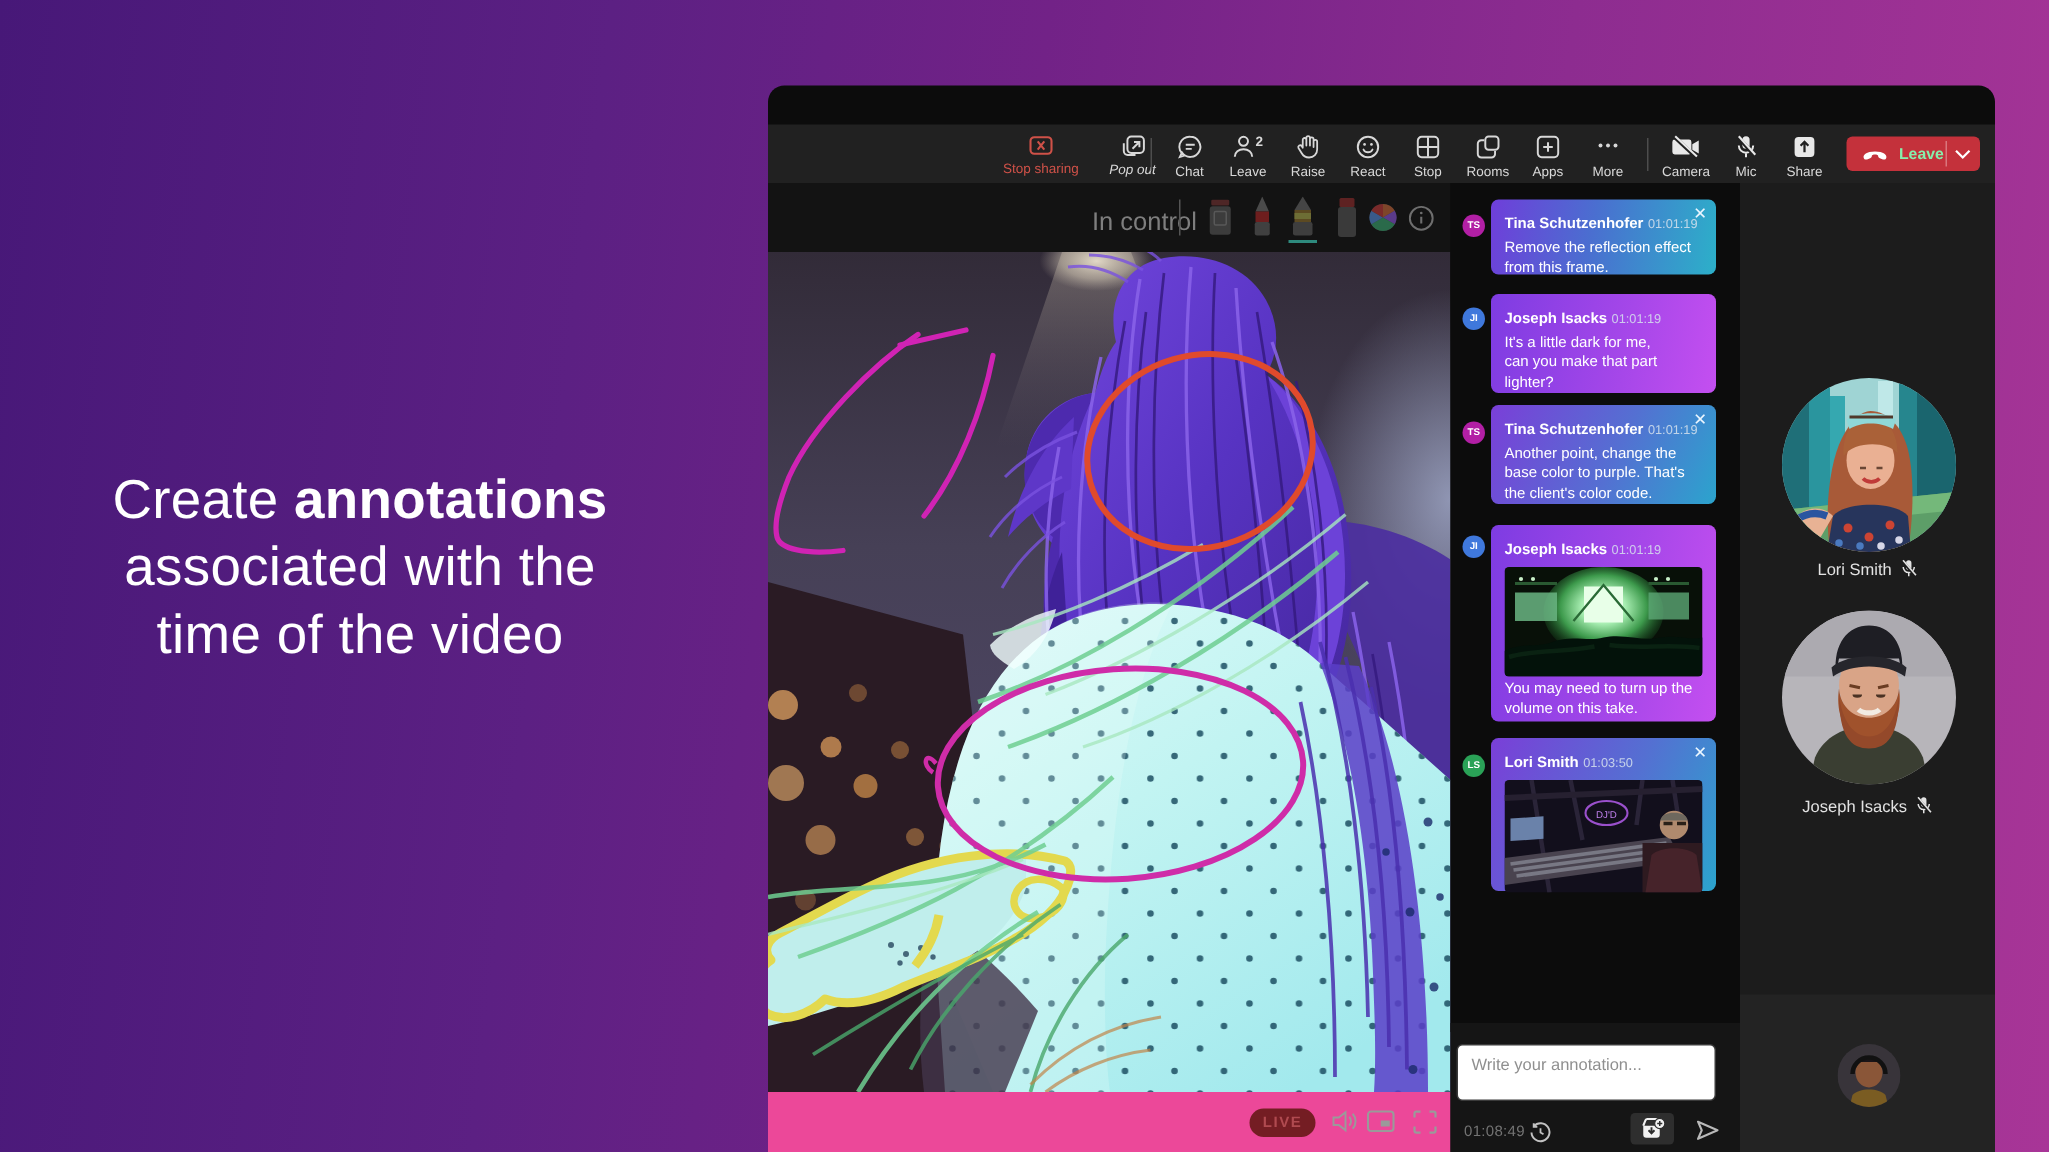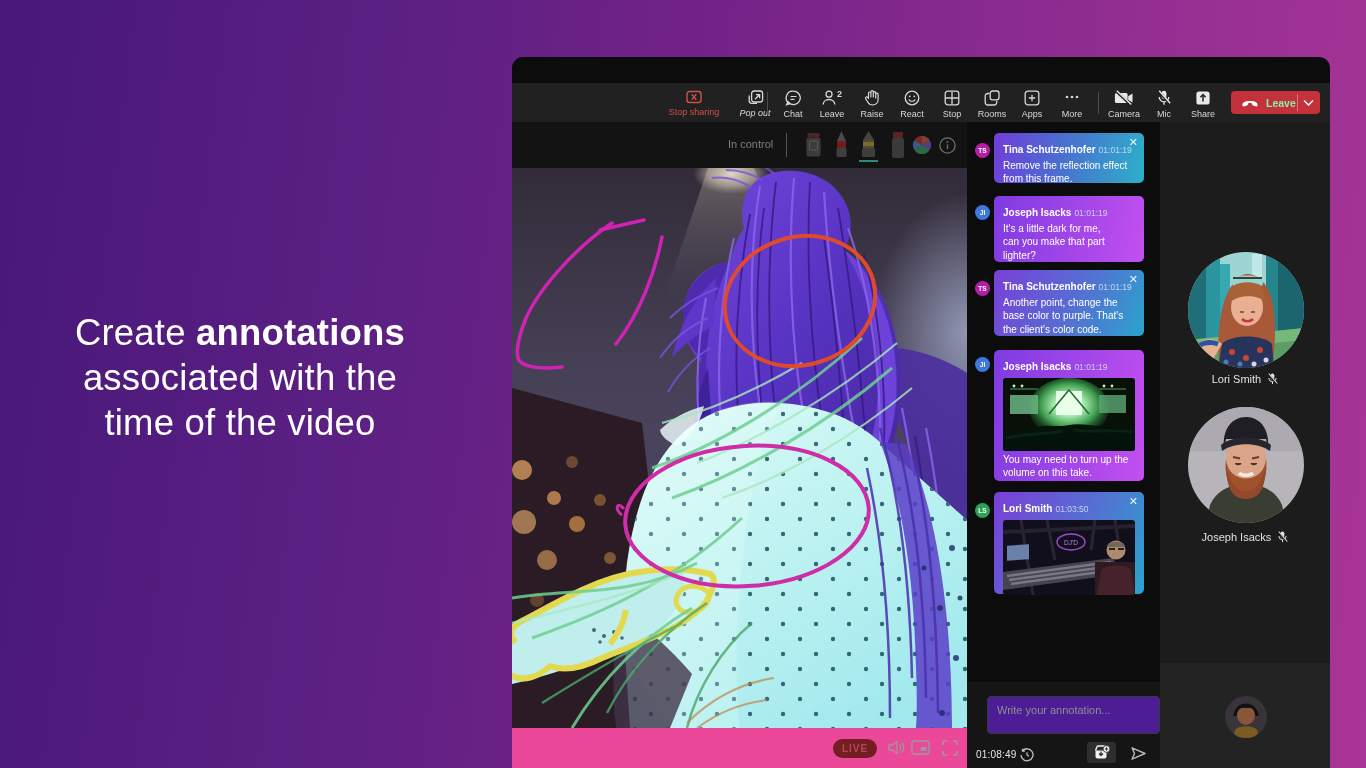--- a/index.html
+++ b/index.html
@@ -31,21 +31,21 @@
   .tsep { position:absolute; width:1px; background:#4d4d4d; top:9px; height:22px; }
   .leave {
     position:absolute; left:719px; top:8px; width:89px; height:23px;
     background:#c4313b; border-radius:4px; color:#86efac;
   }
   .leave .txt { position:absolute; left:35px; top:6px; font-size:10.5px; font-weight:700; }
   .leave .div { position:absolute; left:66px; top:3px; width:1px; height:17px; background:#d9767d; }
   
   .stage { position:absolute; left:0; top:65px; width:455px; height:646px; background:#0b0b0b; }
   .annbar { position:absolute; left:0; top:0; width:455px; height:46px; background:#131313; }
-  .annbar .ctl { position:absolute; left:216px; top:16px; font-size:11px; color:#7e7e7e; }
+  .annbar .ctl { position:absolute; left:216px; top:16px; font-size:17px; color:#7e7e7e; }
   .annbar .sep { position:absolute; left:274px; top:11px; width:1px; height:24px; background:#555; }
   .video { position:absolute; left:0; top:46px; width:455px; height:560px; }
   .vctrl { position:absolute; left:0; top:606px; width:455px; height:40px; background:#ec4899; }
   .live {
     position:absolute; left:321px; top:11px; width:44px; height:19px; border-radius:10px;
     background:#741d23; color:#b04a50; font-size:10px; font-weight:700; letter-spacing:1px;
     text-align:center; line-height:19px;
   }
   
   .chat { position:absolute; left:455px; top:65px; width:193px; height:566px; background:#0c0c0c; }
@@ -54,24 +54,24 @@
   .bub .nm { font-size:10px; font-weight:700; }
   .bub .tm { font-size:8.5px; color:#d6e2ee; opacity:.85; font-weight:400; margin-left:3px; }
   .bub .bd { font-size:10px; line-height:13.4px; margin-top:2px; }
   .bub .x { position:absolute; right:6px; top:3px; font-size:11px; color:#eaf6ff; }
   .bub.t1 { background:linear-gradient(100deg,#6f3eda 0%,#4a6fd0 45%,#2cb0c9 100%); }
   .bub.t2 { background:linear-gradient(100deg,#7e3ce2 0%,#a647e9 60%,#c44ff0 100%); }
   .bub.t3 { background:linear-gradient(115deg,#7a3fd8 0%,#5470d2 55%,#2ba4cd 100%); }
   .av { position:absolute; left:8px; width:15px; height:15px; border-radius:50%; color:#fff;
         font-size:6.5px; font-weight:700; text-align:center; line-height:15px; }
   .bimg { display:block; border-radius:3px; margin-top:4px; }
-  .inp { position:absolute; left:20px; top:574px; width:173px; height:38px; background:#4c1d95;
+  .inp { position:absolute; left:4px; top:574px; width:173px; height:38px; background:#ffffff;
          border:1px solid #3a3a3a; border-radius:4px; }
   .inp span { position:absolute; left:9px; top:7px; font-size:11px; color:#8f8f8f; }
-  .brow { position:absolute; left:8px; top:620px; width:173px; height:26px; color:#e5e5e5; }
+  .brow { position:absolute; left:8px; top:620px; width:173px; height:26px; color:#737373; }
   .brow .time { position:absolute; left:1px; top:7px; font-size:10px; letter-spacing:0.2px; }
   .cardbtn { position:absolute; left:120px; top:0px; width:29px; height:21px; background:#2e2e2e; border-radius:3px; }
   
   .rp { position:absolute; left:648px; top:65px; width:170px; height:646px; background:#1c1c1c; }
   .pname { position:absolute; width:170px; text-align:center; color:#e2e2e2; font-size:11px; }
   .selfv { position:absolute; left:0; top:541px; width:170px; height:105px; background:#232323; }
 </style>
 </head>
 <body>
 <div class="headline">Create <b>annotations</b><br>associated with the<br>time of the video</div>

